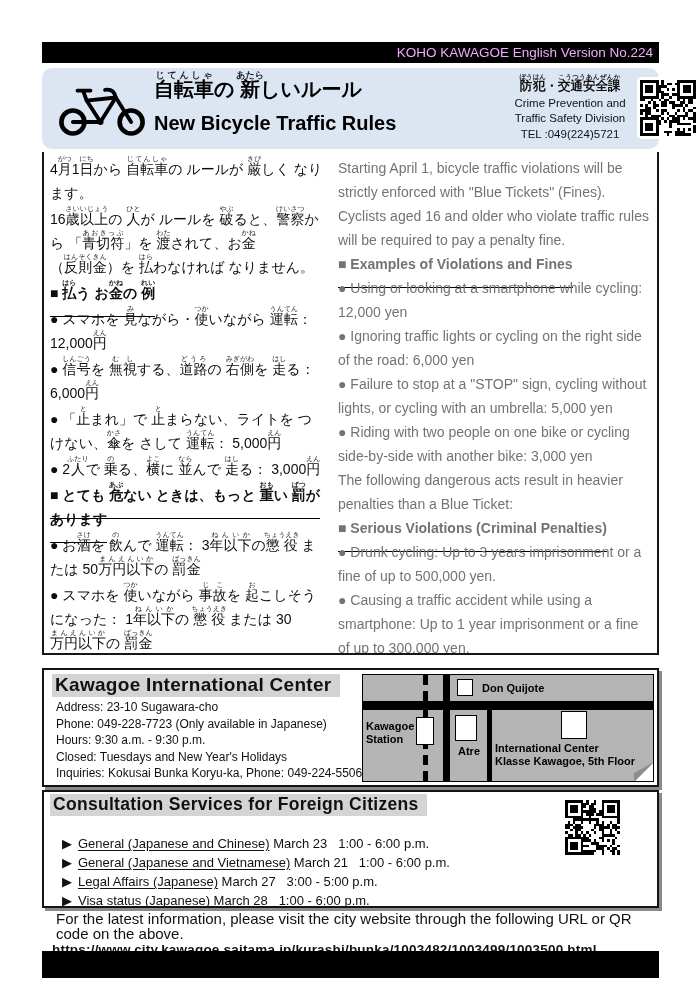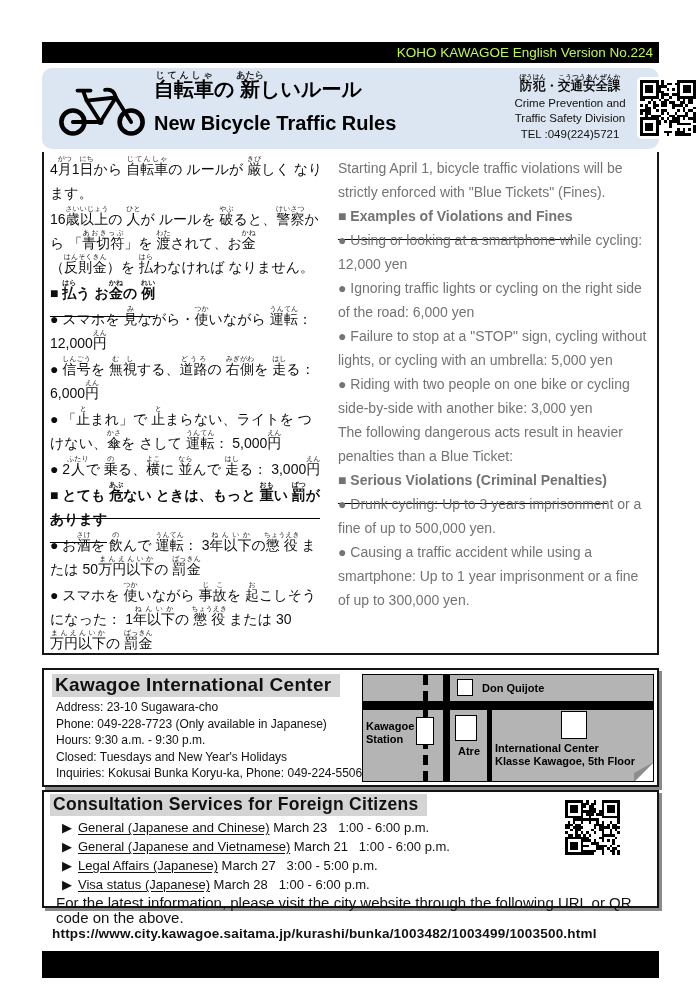--- a/index.html
+++ b/index.html
@@ -1,21 +1,21 @@
 <!DOCTYPE html>
 <html><head>
 <meta charset="utf-8">
 <style>
   html,body{margin:0;padding:0;}
   body{width:700px;height:990px;position:relative;background:#ffffff;
        font-family:"Liberation Sans","DejaVu Sans",sans-serif;color:#111;}
   .abs{position:absolute;}
 
   
-  .topbar{left:42px;top:42px;width:617px;height:21px;background:#000;color:#bef264;
+  .topbar{left:42px;top:42px;width:617px;height:21px;background:#000;color:#f0abfc;
           font-size:13.5px;line-height:21px;text-align:right;padding-right:6px;box-sizing:border-box;}
   .bottombar{left:42px;top:951px;width:617px;height:27px;background:#000;}
 
   
   .headerbox{left:42px;top:68px;width:617px;height:81px;background:#dce6f2;border-radius:10px;}
   .bikewrap{left:14px;top:10px;width:92px;height:62px;}
   .title-jp{left:112px;top:2px;font-size:20px;font-weight:bold;line-height:34px;white-space:nowrap;color:#000;}
   .title-en{left:112px;top:44px;font-size:20px;font-weight:bold;white-space:nowrap;color:#000;}
   .divblock{left:452px;top:5px;width:152px;text-align:center;}
   .div-jp{font-size:12.5px;font-weight:bold;line-height:20px;white-space:nowrap;}
@@ -61,21 +61,21 @@
   .at-lbl{left:95px;top:70px;font-size:11.5px;}
   .ic-rect{left:198px;top:36px;width:26px;height:28px;background:#d9e5f1;border:1px solid #444;}
   .ic-lbl{left:132px;top:67px;line-height:13.5px;}
   .fold-w{position:absolute;right:-1px;bottom:-1px;width:20px;height:20px;background:#fff;
           clip-path:polygon(100% 0,100% 100%,0 100%);}
   .fold-g{position:absolute;right:-1px;bottom:-1px;width:20px;height:20px;background:#8d8d8d;
           clip-path:polygon(0 100%,100% 0,0 55%);}
 
   
   .consbox{left:42px;top:790px;width:617px;height:118px;}
-  .cons-title{font-size:17.5px;margin:2px 0 2px 6px;}
+  .cons-title{font-size:17.5px;margin:2px 0 18px 6px;}
   .c-item{margin-left:18px;font-size:13px;line-height:19px;white-space:pre-wrap;}
   .c-item .tri{margin-right:6px;}
   .c-item .u{text-decoration:underline;text-underline-offset:2px;}
   .c-note{margin:1px 0 0 12px;font-size:15px;line-height:15px;}
   .c-url{margin:1px 0 0 8px;font-size:13.5px;font-weight:bold;letter-spacing:.2px;}
 </style>
 </head>
 <body>
 
 <div class="abs topbar">
@@ -261,20 +261,21 @@
       <div class="jline">● スマホを <ruby>見<rt>み</rt></ruby>ながら・<ruby>使<rt>つか</rt></ruby>いながら <ruby>運転<rt>うんてん</rt></ruby>： 12,000<ruby>円<rt>えん</rt></ruby></div>
       <div class="jline">● <ruby>信号<rt>しんごう</rt></ruby>を <ruby>無視<rt>むし</rt></ruby>する、<ruby>道路<rt>どうろ</rt></ruby>の <ruby>右側<rt>みぎがわ</rt></ruby>を <ruby>走<rt>はし</rt></ruby>る： 6,000<ruby>円<rt>えん</rt></ruby></div>
       <div class="jline">● 「<ruby>止<rt>と</rt></ruby>まれ」で <ruby>止<rt>と</rt></ruby>まらない、ライトを つけない、<ruby>傘<rt>かさ</rt></ruby>を さして <ruby>運転<rt>うんてん</rt></ruby>： 5,000<ruby>円<rt>えん</rt></ruby></div>
       <div class="jline">● 2<ruby>人<rt>ふたり</rt></ruby>で <ruby>乗<rt>の</rt></ruby>る、<ruby>横<rt>よこ</rt></ruby>に <ruby>並<rt>なら</rt></ruby>んで <ruby>走<rt>はし</rt></ruby>る： 3,000<ruby>円<rt>えん</rt></ruby></div>
       <div class="jline hd"><span class="inner">■ とても <ruby>危<rt>あぶ</rt></ruby>ない ときは、もっと <ruby>重<rt>おも</rt></ruby>い <ruby>罰<rt>ばつ</rt></ruby>が あります</span></div>
       <div class="jline">● お<ruby>酒<rt>さけ</rt></ruby>を <ruby>飲<rt>の</rt></ruby>んで <ruby>運転<rt>うんてん</rt></ruby>： 3<ruby>年以下<rt>ねんいか</rt></ruby>の<ruby>懲役<rt>ちょうえき</rt></ruby> または 50<ruby>万円以下<rt>まんえんいか</rt></ruby>の <ruby>罰金<rt>ばっきん</rt></ruby></div>
       <div class="jline">● スマホを <ruby>使<rt>つか</rt></ruby>いながら <ruby>事故<rt>じこ</rt></ruby>を <ruby>起<rt>お</rt></ruby>こしそうになった： 1<ruby>年以下<rt>ねんいか</rt></ruby>の <ruby>懲役<rt>ちょうえき</rt></ruby> または 30<ruby>万円以下<rt>まんえんいか</rt></ruby>の <ruby>罰金<rt>ばっきん</rt></ruby></div>
     </div>
   <div class="rightcol">
       <div class="eline">Starting April 1, bicycle traffic violations will be strictly enforced with "Blue Tickets" (Fines).</div>
+      <div class="eline">Cyclists aged 16 and older who violate traffic rules will be required to pay a penalty fine.</div>
       <div class="eline hd"><span class="inner">■ Examples of Violations and Fines</span></div>
       <div class="eline">● Using or looking at a smartphone while cycling: 12,000 yen</div>
       <div class="eline">● Ignoring traffic lights or cycling on the right side of the road: 6,000 yen</div>
       <div class="eline">● Failure to stop at a "STOP" sign, cycling without lights, or cycling with an umbrella: 5,000 yen</div>
       <div class="eline">● Riding with two people on one bike or cycling side-by-side with another bike: 3,000 yen</div>
       <div class="eline">The following dangerous acts result in heavier penalties than a Blue Ticket:</div>
       <div class="eline hd"><span class="inner">■ Serious Violations (Criminal Penalties)</span></div>
       <div class="eline">● Drunk cycling: Up to 3 years imprisonment or a fine of up to 500,000 yen.</div>
       <div class="eline">● Causing a traffic accident while using a smartphone: Up to 1 year imprisonment or a fine of up to 300,000 yen.</div>
     </div>

